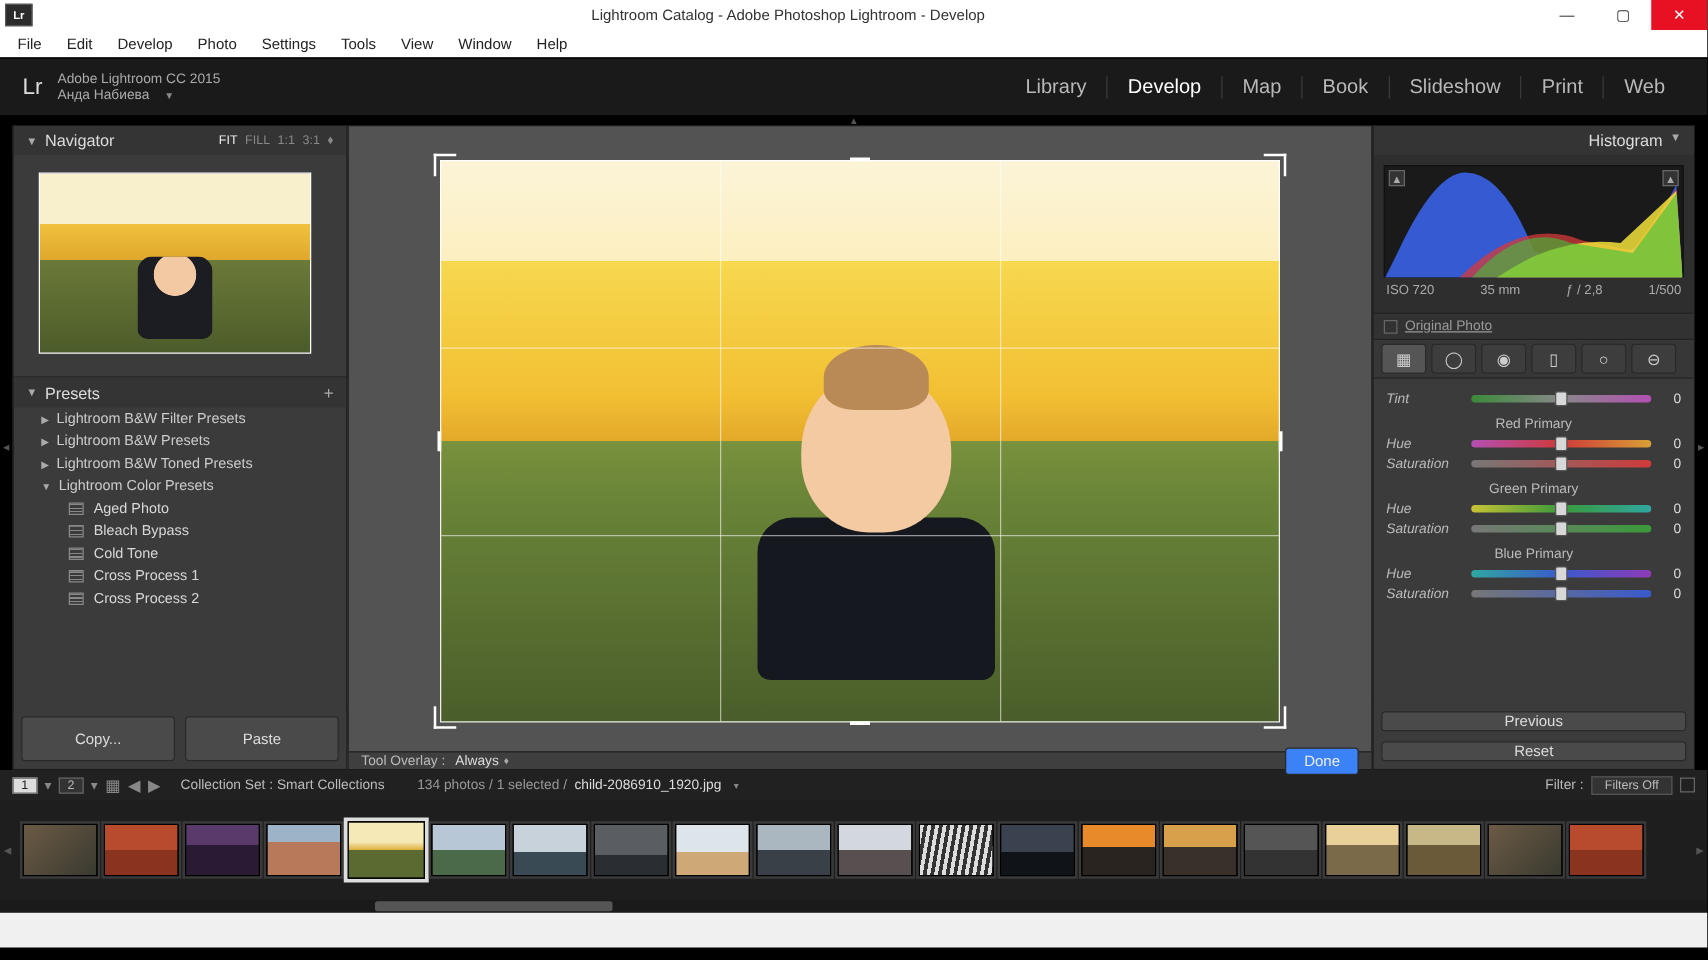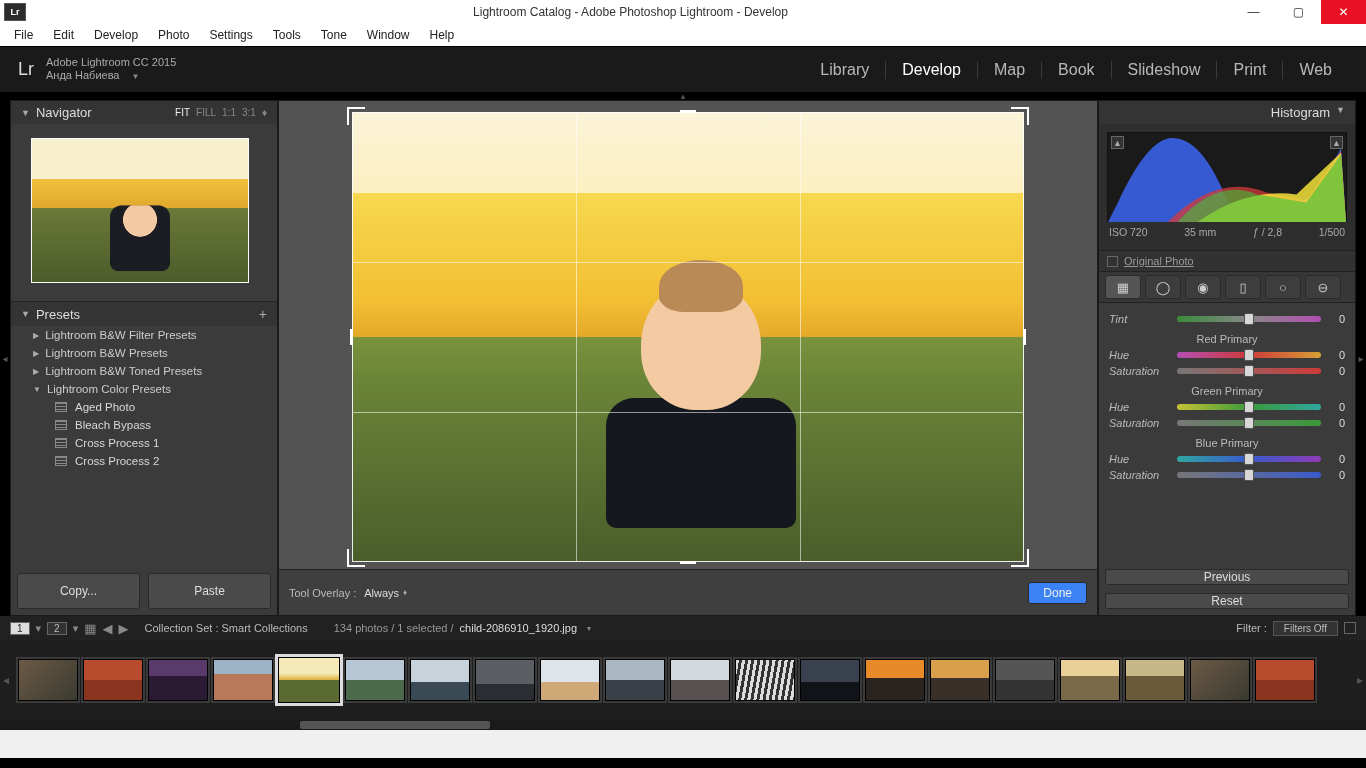--- a/index.html
+++ b/index.html
@@ -77,21 +77,21 @@
 .ch-tl{top:-6px;left:-6px;border-top:2px solid #fff;border-left:2px solid #fff;}
 .ch-tr{top:-6px;right:-6px;border-top:2px solid #fff;border-right:2px solid #fff;}
 .ch-bl{bottom:-6px;left:-6px;border-bottom:2px solid #fff;border-left:2px solid #fff;}
 .ch-br{bottom:-6px;right:-6px;border-bottom:2px solid #fff;border-right:2px solid #fff;}
 .crop-mid{position:absolute;background:#fff;}
 .cm-t{top:-3px;left:50%;width:16px;height:3px;transform:translateX(-50%);}
 .cm-b{bottom:-3px;left:50%;width:16px;height:3px;transform:translateX(-50%);}
 .cm-l{left:-3px;top:50%;height:16px;width:3px;transform:translateY(-50%);}
 .cm-r{right:-3px;top:50%;height:16px;width:3px;transform:translateY(-50%);}
 
-.toolbar{height:46px;background:#3f3f3f;border-top:1px solid #222;display:flex;align-items:center;padding:0 10px;font-size:11px;color:#bbb;}
+.toolbar{height:14px;background:#3f3f3f;border-top:1px solid #222;display:flex;align-items:center;padding:0 10px;font-size:11px;color:#bbb;}
 .toolbar .done{margin-left:auto;background:#3b82f6;border:1px solid #2a2a2a;color:#eee;padding:3px 14px;border-radius:3px;font-size:12px;text-align:right;}
 
 
 .panel-right-header{display:flex;justify-content:flex-end;padding:4px 10px;font-size:13px;color:#ddd;background:#343434;}
 .panel-right-header .tri{margin-left:6px;font-size:9px;color:#aaa;}
 .histo{padding:8px;background:#2e2e2e;}
 .histo-box{height:90px;background:#1a1a1a;position:relative;border:1px solid #111;}
 .histo-box svg{position:absolute;inset:0;}
 .histo-clip{position:absolute;top:3px;width:13px;height:13px;border:1px solid #666;background:#333;display:flex;align-items:center;justify-content:center;font-size:9px;color:#aaa;}
 .histo-clip.left{left:3px;} .histo-clip.right{right:3px;}
@@ -171,21 +171,21 @@
   </div>
 </div>
 
 <div class="menubar">
   <div class="item">File</div>
   <div class="item">Edit</div>
   <div class="item">Develop</div>
   <div class="item">Photo</div>
   <div class="item">Settings</div>
   <div class="item">Tools</div>
-  <div class="item">Tone</div>
+  <div class="item">View</div>
   <div class="item">Window</div>
   <div class="item">Help</div>
 </div>
 
 <div class="lr-top">
   <div class="lr-logo">Lr</div>
   <div class="lr-ident">
     <div>Adobe Lightroom CC 2015</div>
     <div class="drop">Анда Набиева</div>
   </div>
@@ -244,20 +244,24 @@
           <span class="tri2">▼</span>
           <span>Lightroom Color Presets</span>
         </div>
       <div class="preset-item">
           <span class="slate"></span>
           <span>Aged Photo</span>
         </div>
       <div class="preset-item">
           <span class="slate"></span>
           <span>Bleach Bypass</span>
+        </div>
+      <div class="preset-item">
+          <span class="slate"></span>
+          <span>Cold Tone</span>
         </div>
       <div class="preset-item">
           <span class="slate"></span>
           <span>Cross Process 1</span>
         </div>
       <div class="preset-item">
           <span class="slate"></span>
           <span>Cross Process 2</span>
         </div>
     </div>

